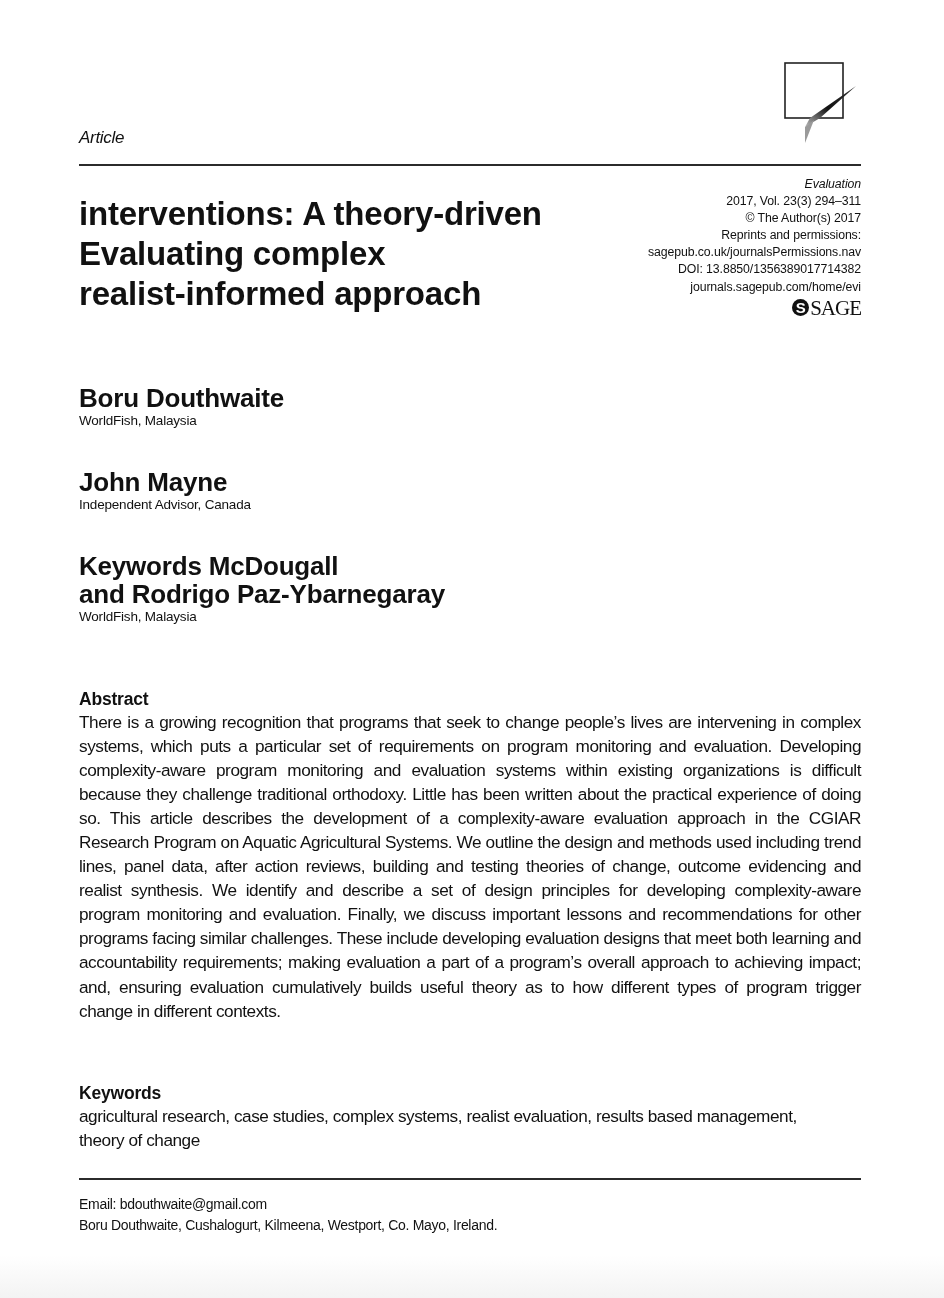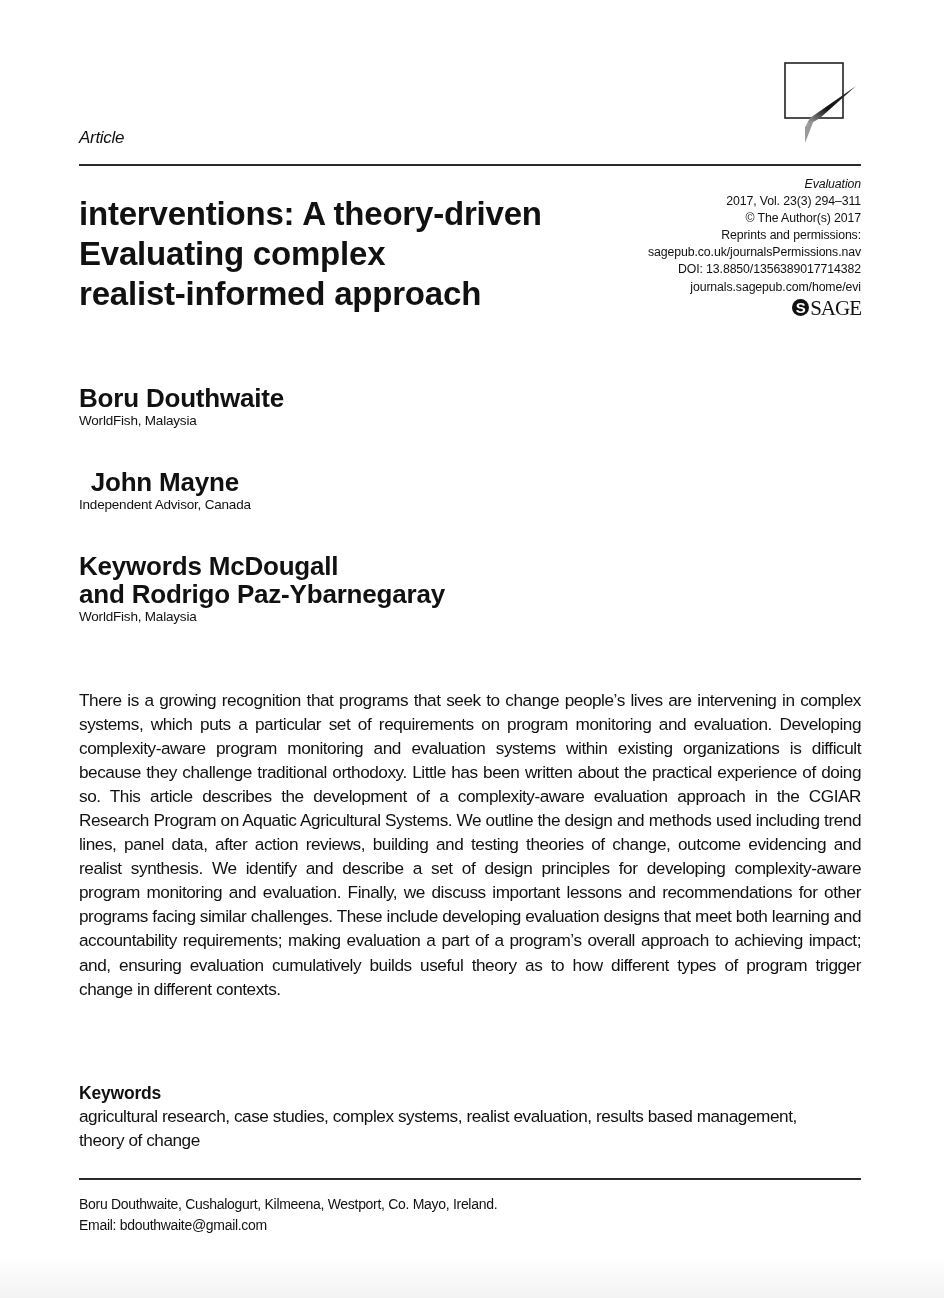--- a/index.html
+++ b/index.html
@@ -57,21 +57,21 @@
       font-size: 21px; letter-spacing: -1px; font-weight: normal; line-height: 20px; font-family: Liberation Serif, serif;
     }
 
     .author-name {
       font-size: 26px; font-weight: bold; line-height: 28px; letter-spacing: -0.2px;
     }
     .author-aff {
       font-size: 13.5px; line-height: 17px; letter-spacing: -0.2px;
     }
     .author-1 { left: 79px; top: 384px; }
-    .author-2 { left: 79px; top: 468px; text-align: center; }
+    .author-2 { left: 79px; top: 468px; }
     .author-3 { left: 79px; top: 552px; }
 
     .section-heading {
       font-size: 17.5px; font-weight: bold; line-height: 22px; letter-spacing: -0.2px;
     }
     .abstract {
       left: 79px; top: 688px; width: 782px;
     }
     .abstract-body {
       font-size: 17.2px; line-height: 24.05px; text-align: justify;
@@ -139,26 +139,27 @@
   <div class="author-name">John Mayne</div>
   <div class="author-aff">Independent Advisor, Canada</div>
 </div>
 <div class="abs author-3">
   <div class="author-name">Keywords McDougall</div>
   <div class="author-name">and Rodrigo Paz-Ybarnegaray</div>
   <div class="author-aff">WorldFish, Malaysia</div>
 </div>
 
 <div class="abs abstract">
+  <div class="section-heading">Abstract</div>
   <div class="abstract-body">There is a growing recognition that programs that seek to change people’s lives are intervening in complex systems, which puts a particular set of requirements on program monitoring and evaluation. Developing complexity-aware program monitoring and evaluation systems within existing organizations is difficult because they challenge traditional orthodoxy. Little has been written about the practical experience of doing so. This article describes the development of a complexity-aware evaluation approach in the CGIAR Research Program on Aquatic Agricultural Systems. We outline the design and methods used including trend lines, panel data, after action reviews, building and testing theories of change, outcome evidencing and realist synthesis. We identify and describe a set of design principles for developing complexity-aware program monitoring and evaluation. Finally, we discuss important lessons and recommendations for other programs facing similar challenges. These include developing evaluation designs that meet both learning and accountability requirements; making evaluation a part of a program’s overall approach to achieving impact; and, ensuring evaluation cumulatively builds useful theory as to how different types of program trigger change in different contexts.</div>
 </div>
 
 <div class="abs keywords">
   <div class="section-heading">Keywords</div>
   <div class="keywords-body">agricultural research, case studies, complex systems, realist evaluation, results based management, theory of change</div>
 </div>
 
 <div class="abs rule rule-bottom"></div>
 
 <div class="abs corresponding">
+  <div>Email: bdouthwaite@gmail.com</div>
   <div>Boru Douthwaite, Cushalogurt, Kilmeena, Westport, Co. Mayo, Ireland.</div>
-  <div>Email: bdouthwaite@gmail.com</div>
 </div>
 
 </body></html>

